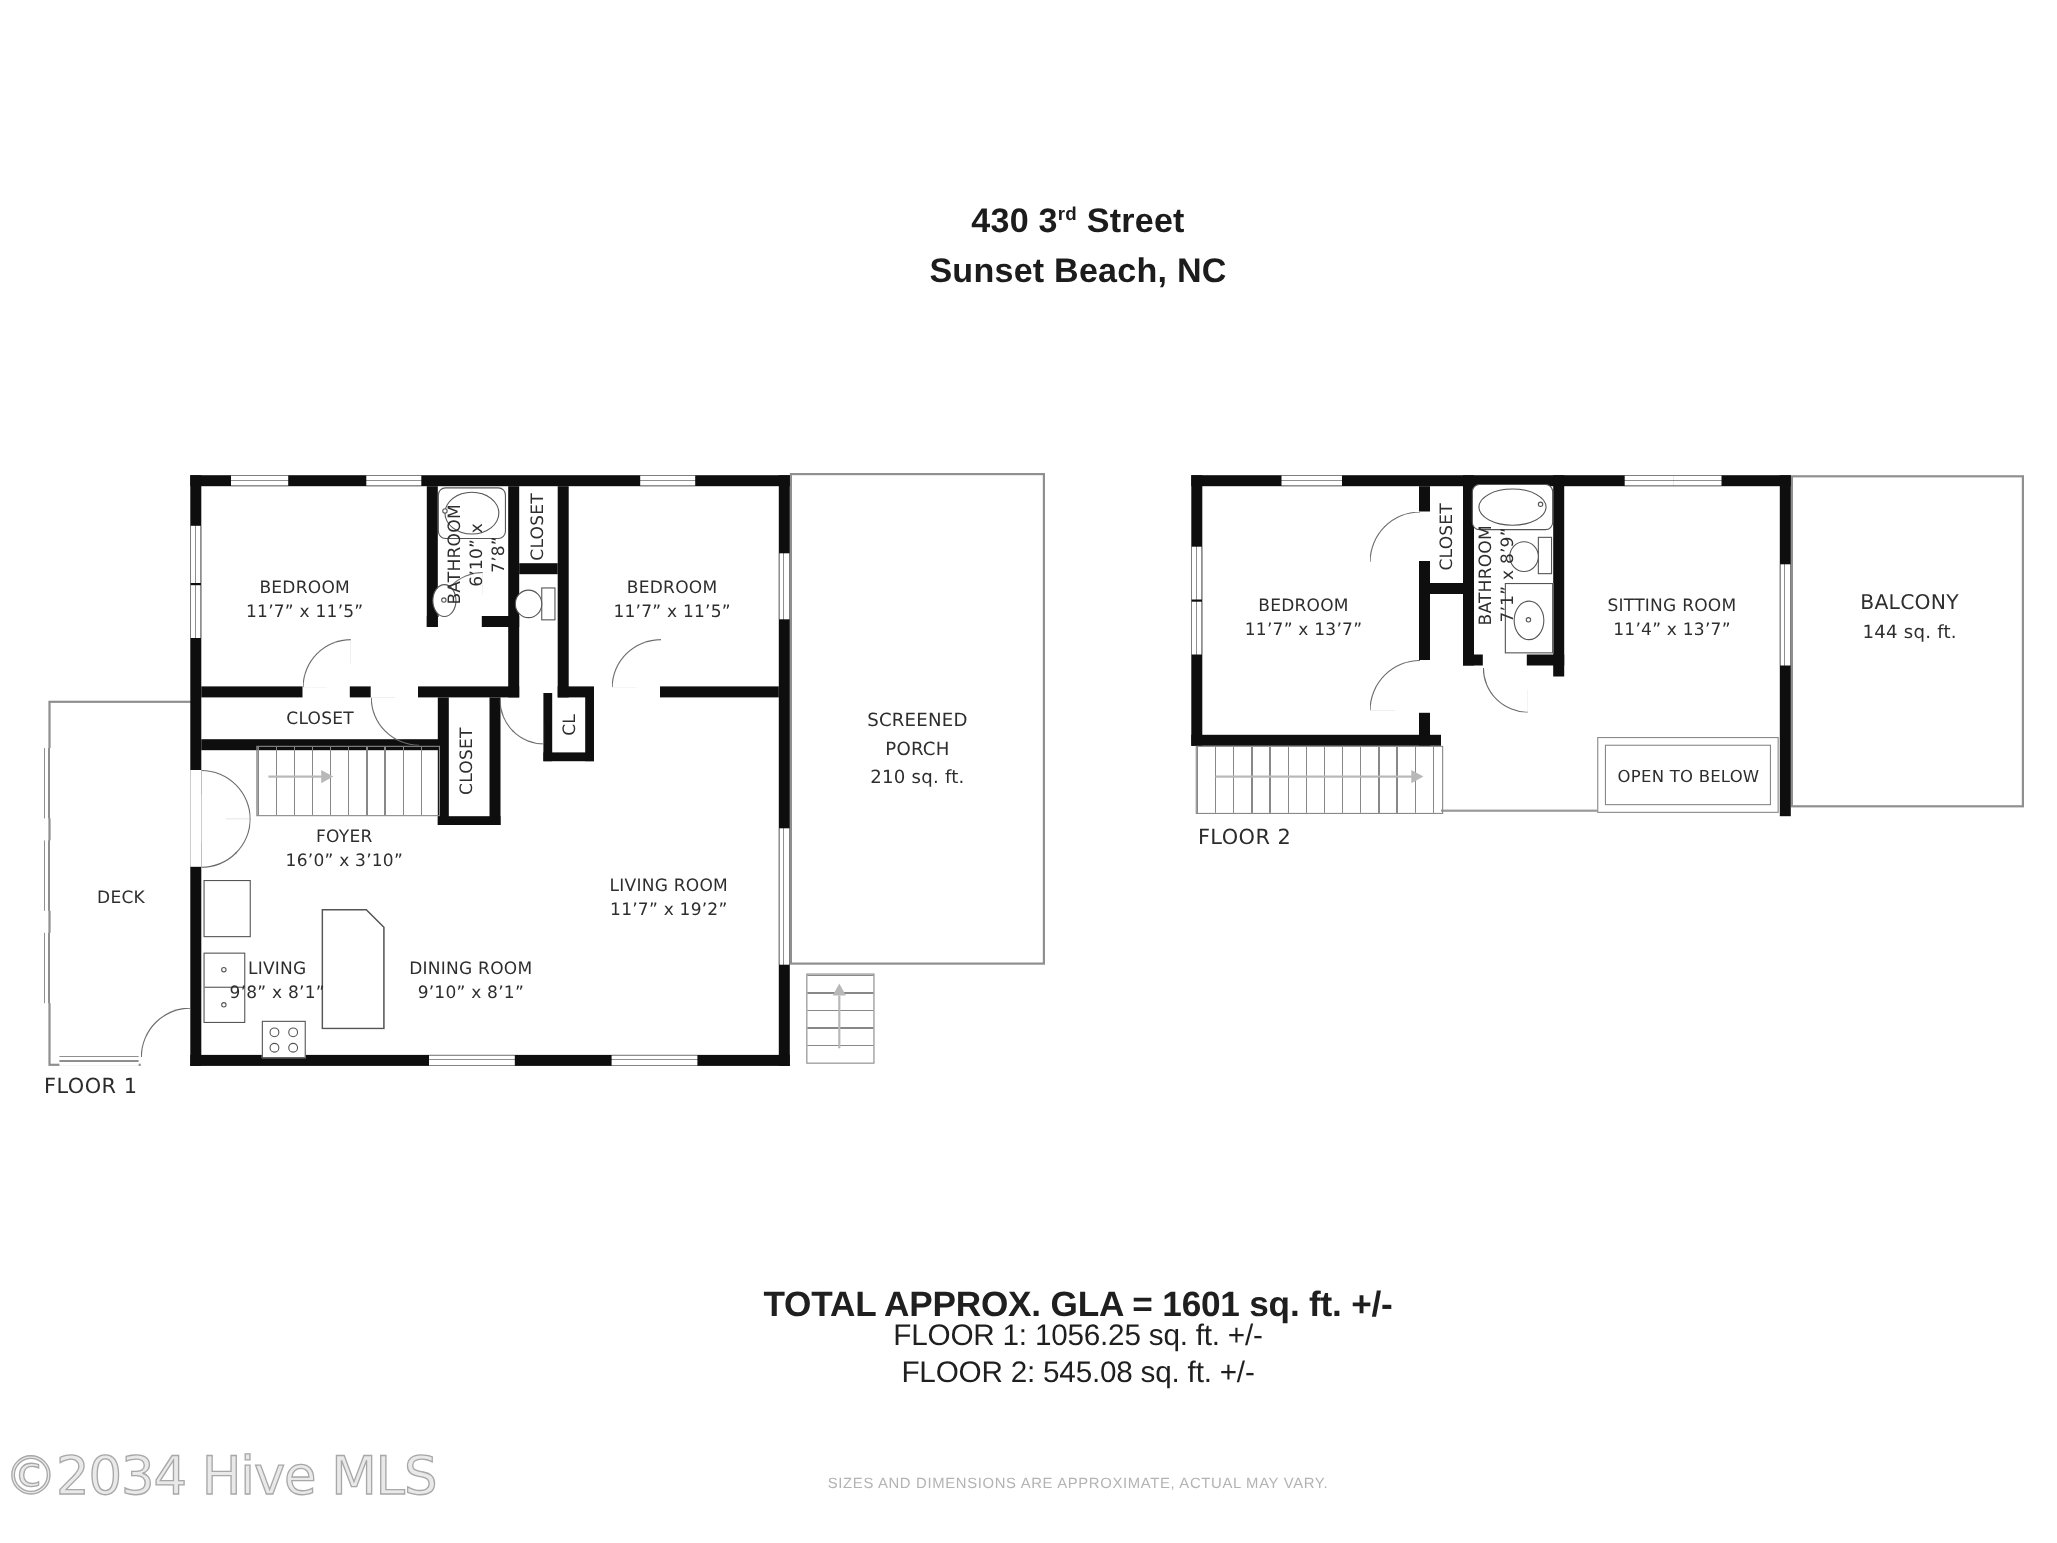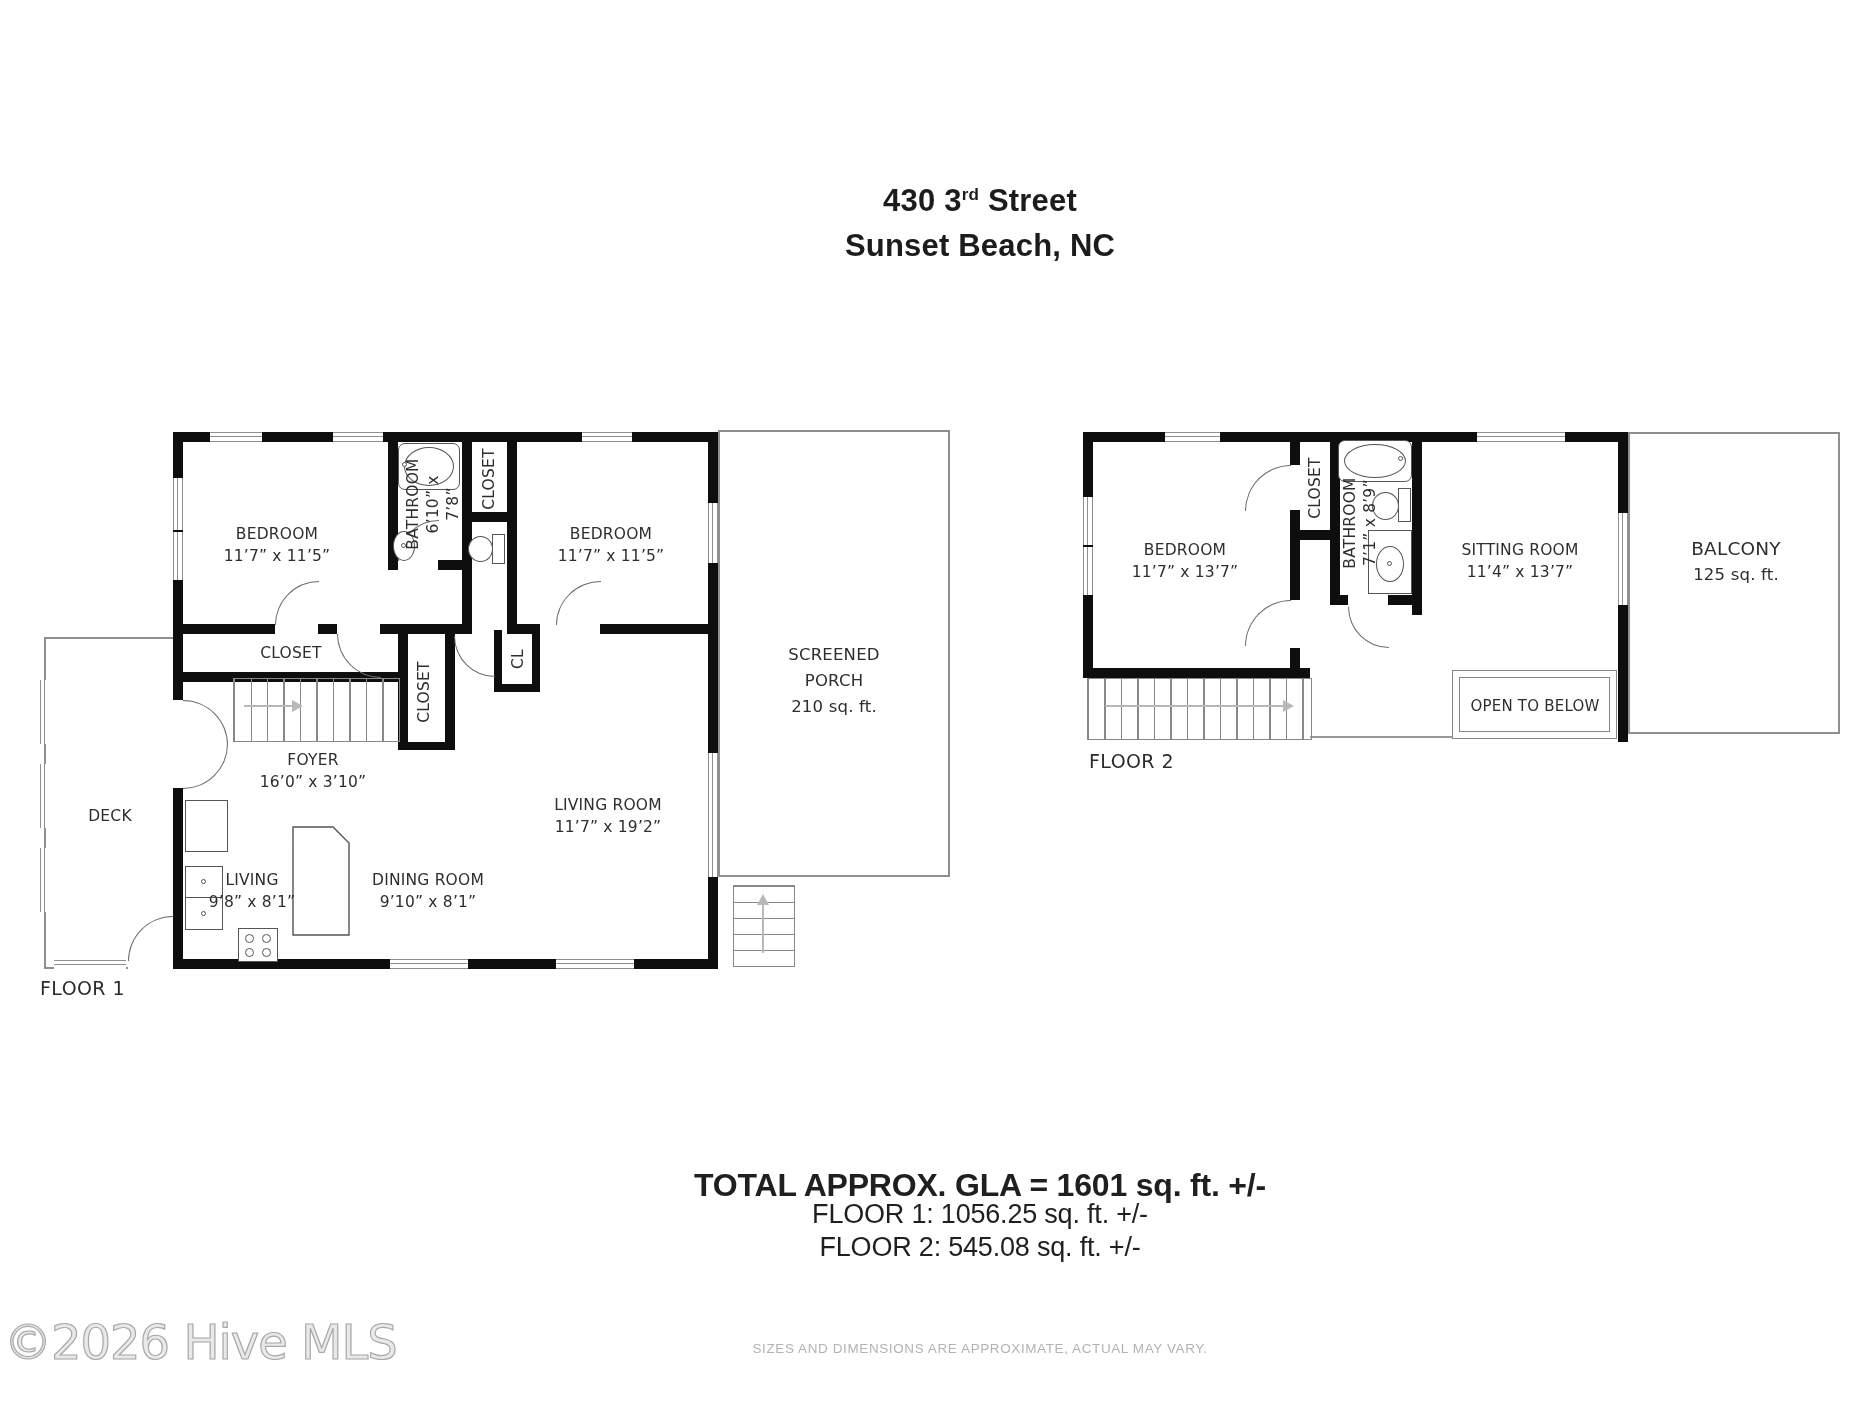--- a/index.html
+++ b/index.html
@@ -238,27 +238,27 @@
   <div class="vwrap" style="left:1360px;top:523px;">
     <span class="vtext">BATHROOM</span>
     <span class="vtext">7’1” x 8’9”</span>
   </div>
   <div class="rlabel" style="left:1520px;top:561px;">
     <div>SITTING ROOM</div>
     <div>11’4” x 13’7”</div>
   </div>
   <div class="rlabel" style="left:1736px;top:562px;line-height:26px;">
     <div class="big1">BALCONY</div>
-    <div class="big2">125 sq. ft.</div>
+    <div class="big2">144 sq. ft.</div>
   </div>
   <div class="rlabel" style="left:1535px;top:706px;font-size:15px;">
     <div>OPEN TO BELOW</div>
   </div>
   <div class="caption" style="left:1089px;top:750px;">FLOOR 2</div>
 
   <div class="sum bold" style="top:1167px;">TOTAL APPROX. GLA = 1601 sq. ft. +/-</div>
   <div class="sum" style="top:1199px;">FLOOR 1: 1056.25 sq. ft. +/-</div>
   <div class="sum" style="top:1232px;">FLOOR 2: 545.08 sq. ft. +/-</div>
   <div class="sum small" style="top:1341px;">SIZES AND DIMENSIONS ARE APPROXIMATE, ACTUAL MAY VARY.</div>
 
-  <div class="watermark">©2026 Hive MLS</div>
+  <div class="watermark">©2034 Hive MLS</div>
 
 </div>
 
 </body></html>

